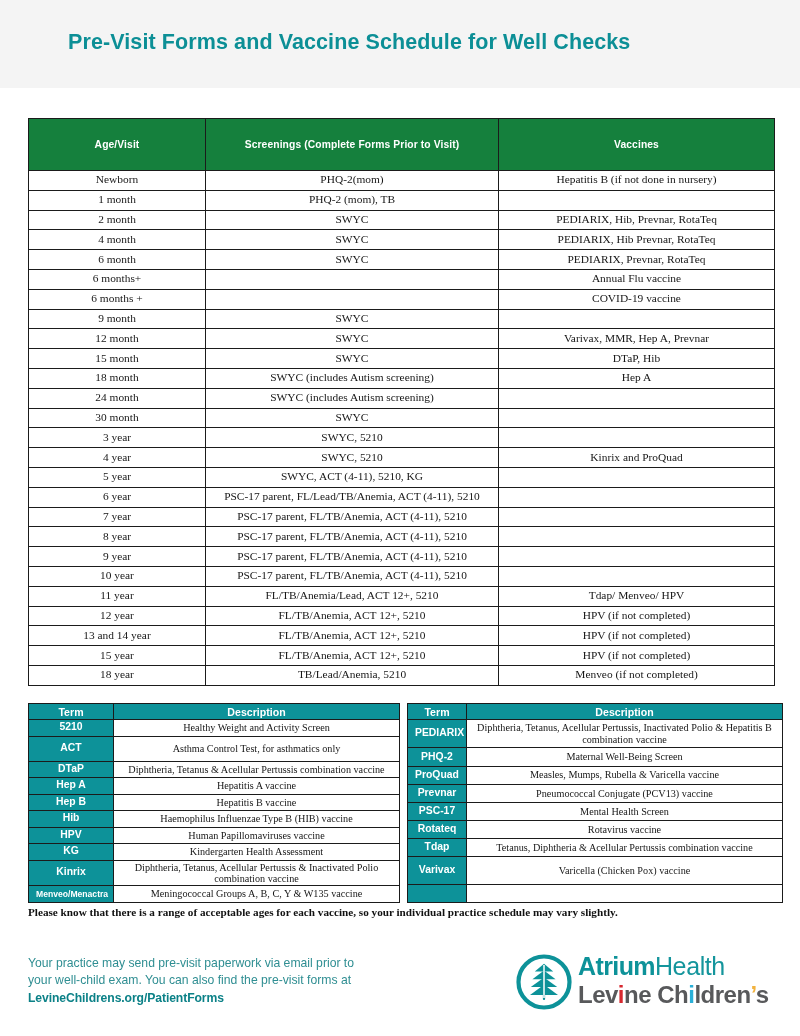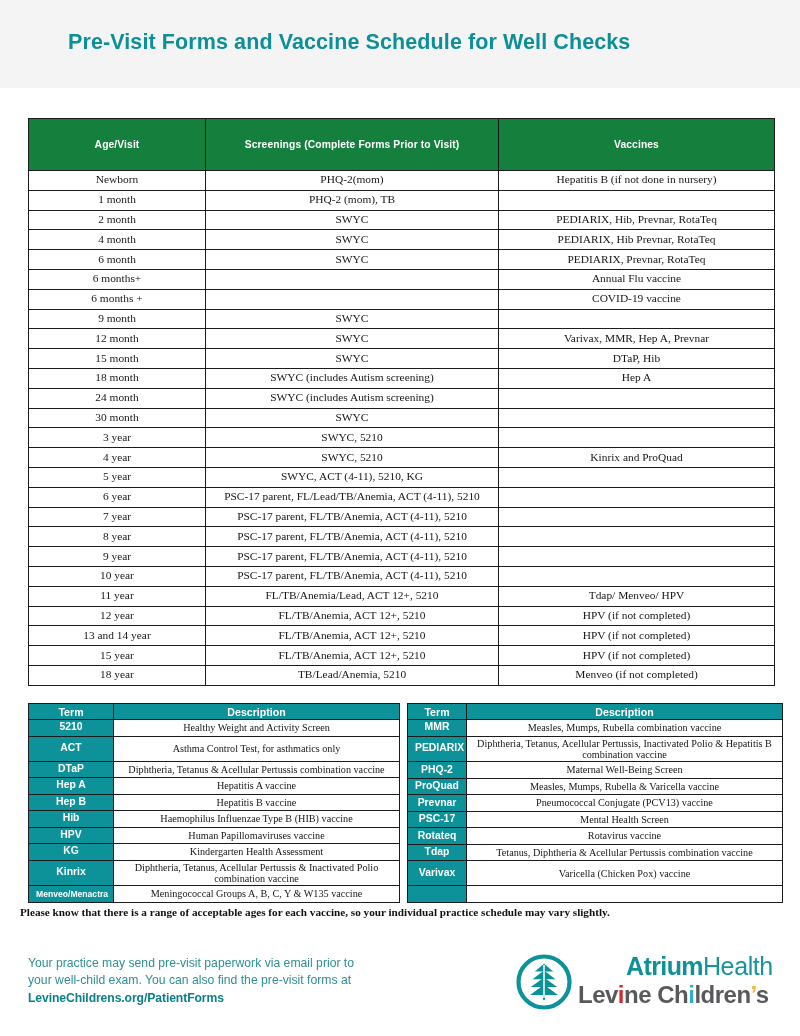--- a/index.html
+++ b/index.html
@@ -145,21 +145,21 @@
     padding: 1px 4px;
     line-height: 1.12;
   }
   table.gloss tr.h1 td { height: 16.5px; }
   table.gloss tr.h2 td { height: 25px; }
   table.gloss tr:last-child td { border-bottom: none; }
 
   
   .note {
     position: absolute;
-    left: 20px; top: 906px;
+    left: 28px; top: 906px;
     width: 740px;
     font-family: "Liberation Serif", serif;
     font-weight: bold;
     font-size: 11.2px;
     color: #111111;
     white-space: nowrap;
   }
   .promo {
     position: absolute;
     left: 28px; top: 955px;
@@ -189,21 +189,20 @@
   .logo .wordmark {
     position: absolute;
     left: 62px; top: 0px;
     width: 200px;
   }
   .logo .line1 {
     font-family: "Liberation Sans", sans-serif;
     font-size: 25px;
     line-height: 29px;
     white-space: nowrap;
-    margin-left: 48px;
   }
   .logo .line1 .atrium { font-weight: bold; color: #0d9299; letter-spacing: -0.6px; }
   .logo .line1 .health { font-weight: normal; color: #14959c; letter-spacing: -0.4px; }
   .logo .line2 {
     font-family: "Liberation Sans", sans-serif;
     font-weight: bold;
     font-size: 24px;
     line-height: 28px;
     color: #58595b;
     letter-spacing: -0.5px;
@@ -432,24 +431,20 @@
           <col class="t">
           <col class="d">
         </colgroup>
       <thead>
         <tr>
           <th>Term</th>
           <th>Description</th>
         </tr>
       </thead>
       <tbody id="gloss-right-body">
-          <tr class="h1">
-            <td class="term">MMR</td>
-            <td class="desc">Measles, Mumps, Rubella combination vaccine</td>
-          </tr>
           <tr class="h2">
             <td class="term">PEDIARIX</td>
             <td class="desc">Diphtheria, Tetanus, Acellular Pertussis, Inactivated Polio &amp; Hepatitis B combination vaccine</td>
           </tr>
           <tr class="h1">
             <td class="term">PHQ-2</td>
             <td class="desc">Maternal Well-Being Screen</td>
           </tr>
           <tr class="h1">
             <td class="term">ProQuad</td>

